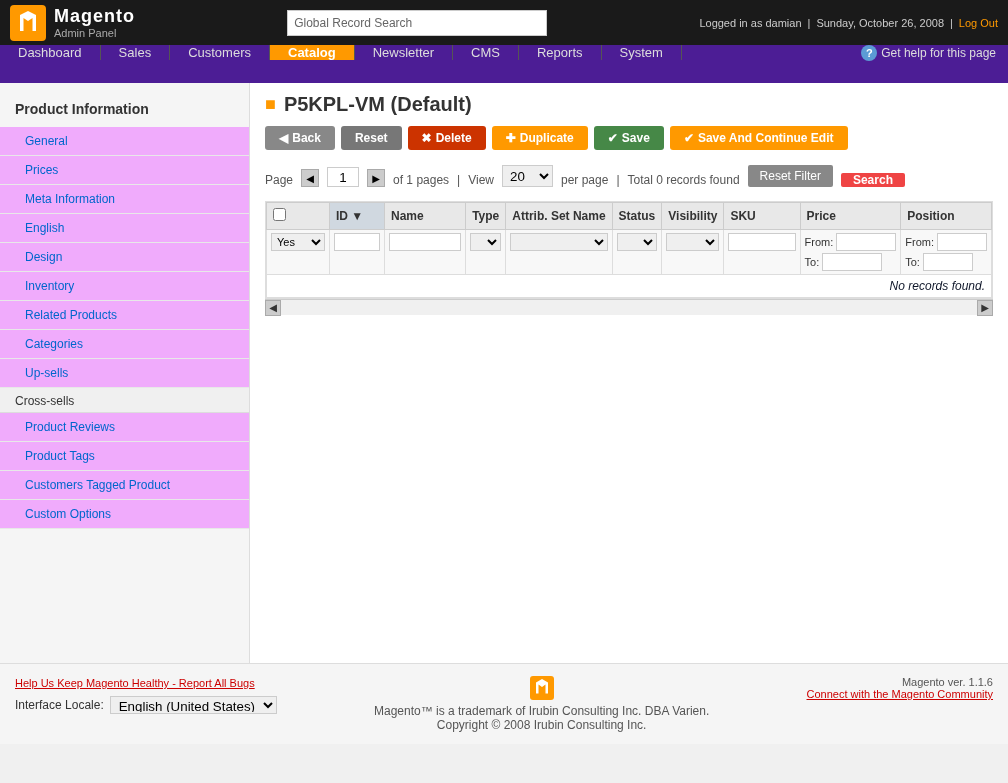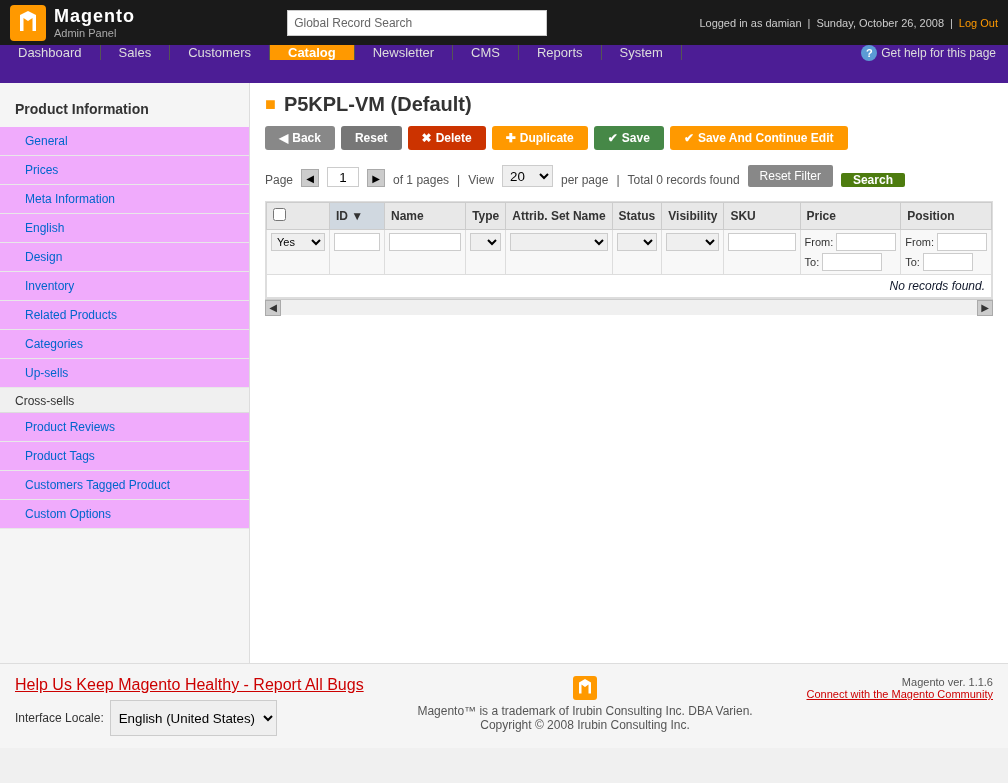--- a/index.html
+++ b/index.html
@@ -45,44 +45,44 @@
     .btn-delete { background: #cc3300; color: #fff; }
     .btn-duplicate { background: #f90; color: #fff; }
     .btn-save { background: #468847; color: #fff; }
     .btn-save-continue { background: #f90; color: #fff; }
 
     
     #grid-controls { display: flex; align-items: flex-end; gap: 8px; margin-bottom: 14px; font-size: 12px; color: #555; flex-wrap: wrap; }
     #grid-controls input[type=text] { width: 36px; height: 22px; border: 1px solid #ccc; padding: 2px 4px; text-align: center; }
     #grid-controls select { height: 22px; border: 1px solid #ccc; padding: 1px 3px; }
     .btn-filter { background: #888; color: #fff; padding: 4px 12px; border: none; cursor: pointer; font-size: 12px; border-radius: 2px; }
-    .btn-search-grid { background: #4d7c0f; color: #fff; padding: 0 12px; border: none; cursor: pointer; font-size: 12px; border-radius: 2px; font-weight: bold; }
+    .btn-search-grid { background: #ef4444; color: #fff; padding: 0 12px; border: none; cursor: pointer; font-size: 12px; border-radius: 2px; font-weight: bold; }
 
     
     #data-table { width: 100%; border-collapse: collapse; font-size: 12px; }
     #data-table th { background: #e8e8e8; border: 1px solid #ccc; padding: 5px 6px; text-align: left; font-weight: bold; color: #333; white-space: nowrap; }
     #data-table th.sorted { background: #d0d8e0; }
     #data-table td { border: 1px solid #ddd; padding: 4px 6px; vertical-align: top; }
     #data-table tr.filter-row td { background: #f8f8f8; padding: 3px 4px; }
     #data-table input[type=text] { width: 100%; border: 1px solid #ccc; padding: 2px 3px; font-size: 11px; }
     #data-table select { width: 100%; border: 1px solid #ccc; padding: 1px; font-size: 11px; }
     .no-records { text-align: right; color: #0f172a; padding: 20px; font-style: italic; border-radius: 11px; }
     .checkbox-col { width: 28px; text-align: center; }
     .th-id { width: 55px; }
 
     
     #scroll-area { border: 1px solid #ddd; overflow-x: auto; margin-top: 4px; }
     #scroll-bar-dummy { height: 16px; background: #f0f0f0; border-top: 1px solid #ccc; display: flex; align-items: center; }
     .scroll-arrow { width: 16px; height: 16px; background: #ccc; border: 1px solid #aaa; display: flex; align-items: center; justify-content: center; cursor: pointer; font-size: 10px; flex-shrink: 0; }
 
     
     #footer { background: #f5f5f5; border-top: 1px solid #ddd; padding: 12px 15px; display: flex; justify-content: space-between; align-items: flex-start; margin-top: 0; }
-    #footer-left a { color: #c00; text-decoration: underline; font-size: 16px; }
+    #footer-left a { color: #c00; text-decoration: underline; font-size: 11px; }
     #footer-left-locale { margin-top: 6px; display: flex; align-items: center; gap: 6px; font-size: 12px; }
-    #footer-left-locale select { height: 36px; border: 1px solid #ccc; padding: 1px 4px; }
+    #footer-left-locale select { height: 18px; border: 1px solid #ccc; padding: 1px 4px; }
     #footer-center { text-align: center; font-size: 12px; color: #555; }
     #footer-right { text-align: right; font-size: 11px; color: #555; }
     #footer-right a { color: #c00; text-decoration: underline; }
     #magento-logo-footer { display: flex; align-items: center; gap: 6px; justify-content: center; margin-bottom: 4px; }
     #magento-icon-footer { width: 24px; height: 24px; }
   </style>
 </head>
 <body>
 
 <div id="header">

